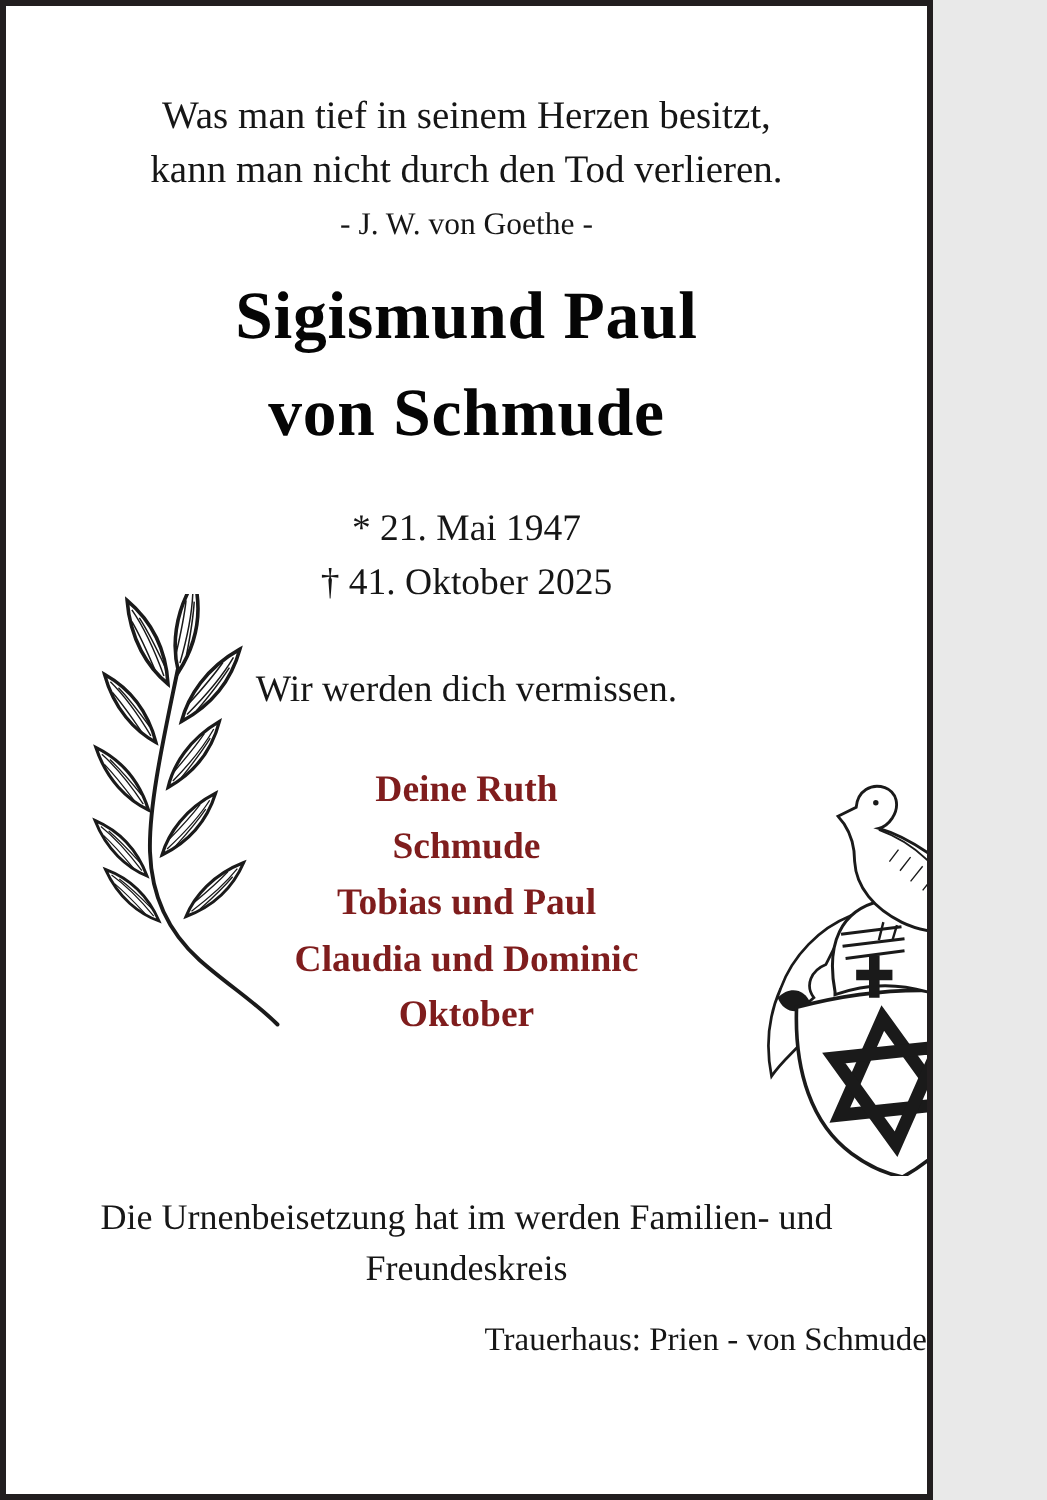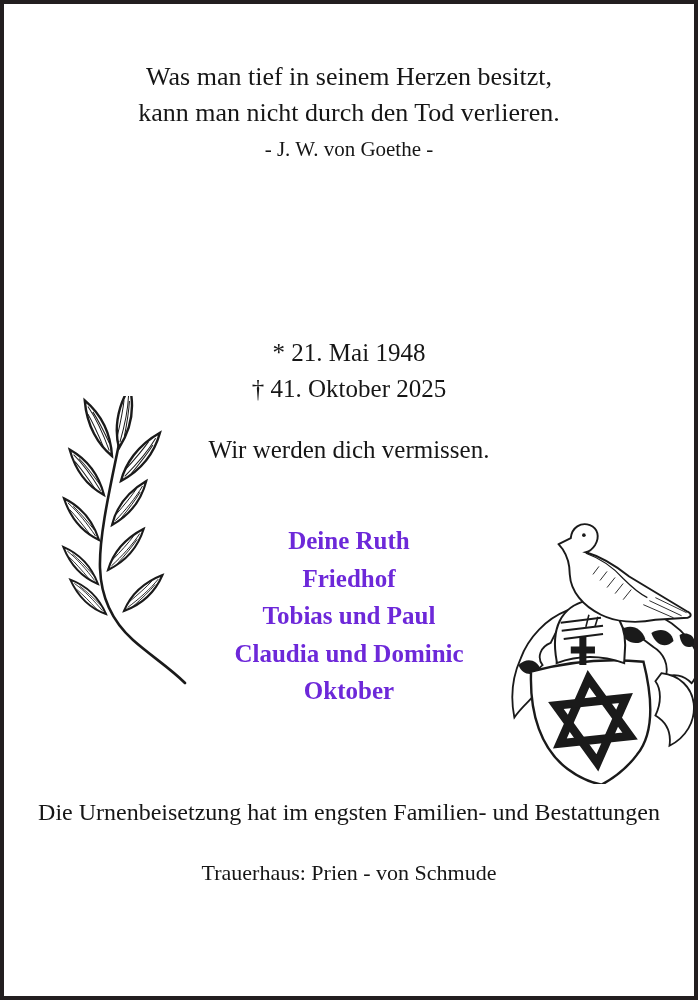--- a/index.html
+++ b/index.html
@@ -1,75 +1,79 @@
 <!DOCTYPE html>
 <html><head>
 <meta charset="utf-8">
 <style>
   html, body { margin: 0; padding: 0; background: #e9e9e9; }
   .page {
     position: relative;
-    width: 698px;
+    width: 622px;
     height: 1000px;
     box-sizing: border-box;
     background: #ffffff;
     border: 4px solid #221e1f;
     font-family: "Liberation Serif", "DejaVu Serif", serif;
     color: #161616;
     overflow: hidden;
   }
   .block { position: absolute; left: 0; right: 0; text-align: center; }
   .quote       { top: 55px;  font-size: 26px; line-height: 36px; }
   .attribution { font-size: 21px; line-height: 30px; margin-top: 3px; }
   .name        { top: 174px; font-size: 45px; line-height: 65px; font-weight: bold; color: #050505; letter-spacing: 0.5px; }
   .dates       { top: 331px; font-size: 25px; line-height: 36px; }
-  .farewell    { top: 428px; font-size: 25px; line-height: 36px; }
-  .mourners    { top: 518px; font-size: 25px; line-height: 37.5px; font-weight: bold; color: #6d28d9; }
+  .farewell    { top: 438px; font-size: 25px; line-height: 36px; }
+  .mourners    { top: 504px; font-size: 25px; line-height: 37.5px; font-weight: bold; color: #7f1d1d; }
   .note        { top: 791px; font-size: 24px; line-height: 34px; }
-  .contact     { top: 853px; font-size: 22px; line-height: 31px; }
+  .contact     { top: 873px; font-size: 22px; line-height: 31px; text-align: right; }
   .branch { position: absolute; left: 28px;  top: 392px; width: 165px; height: 290px; }
   .arms   { position: absolute; left: 498px; top: 510px; width: 198px; height: 270px; }
 </style>
 </head>
 <body>
 
 <div class="page">
 
   <div class="block quote">
     <div>Was man tief in seinem Herzen besitzt,</div>
     <div>kann man nicht durch den Tod verlieren.</div>
     <div class="attribution">- J. W. von Goethe -</div>
   </div>
 
+  <div class="block name">
+    <div>Sigismund Paul</div>
+    <div>von Schmude</div>
+  </div>
 
   <div class="block dates">
-    <div>* 21. Mai 1948</div>
+    <div>* 21. Mai 1947</div>
     <div>† 41. Oktober 2025</div>
   </div>
 
   <div class="block farewell">
     <div>Wir werden dich vermissen.</div>
   </div>
 
   <div class="block mourners">
 
       <div>Deine Ruth</div>
 
-      <div>Friedhof</div>
+      <div>Schmude</div>
 
       <div>Tobias und Paul</div>
 
       <div>Claudia und Dominic</div>
 
       <div>Oktober</div>
 
     </div>
 
   <div class="block note">
-    <div>Die Urnenbeisetzung hat im engsten Familien- und Bestattungen</div>
+    <div>Die Urnenbeisetzung hat im werden Familien- und Freundeskreis</div>
   </div>
 
   <div class="block contact">
     <div>Trauerhaus: Prien - von Schmude</div>
   </div>
 
   <svg class="branch" viewBox="0 0 165 290" xmlns="http://www.w3.org/2000/svg" aria-hidden="true">
     <defs>
       <g id="leafg">
         <path d="M0,0 C7,-16 11,-38 1,-62 C-9,-38 -7,-16 0,0 Z" fill="#ffffff" stroke="#1a1a1a" stroke-width="2.4"></path>

